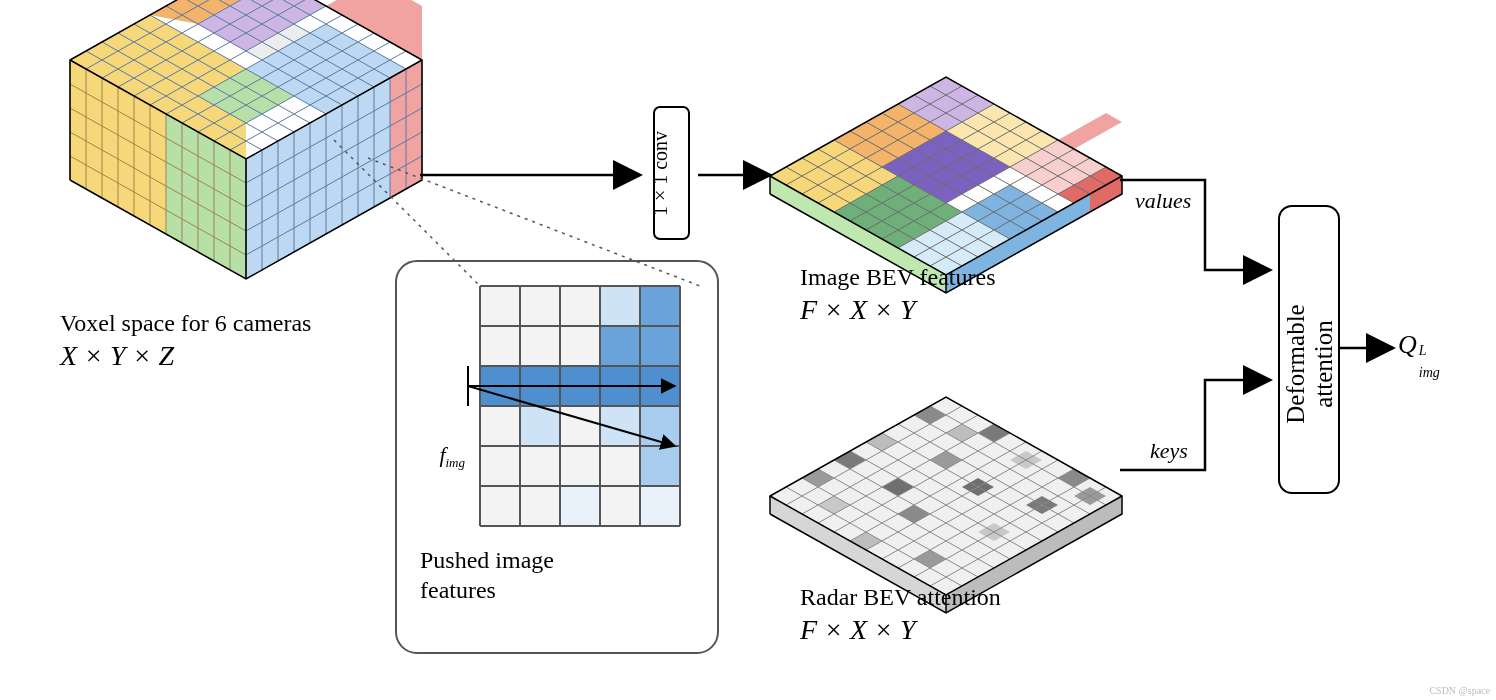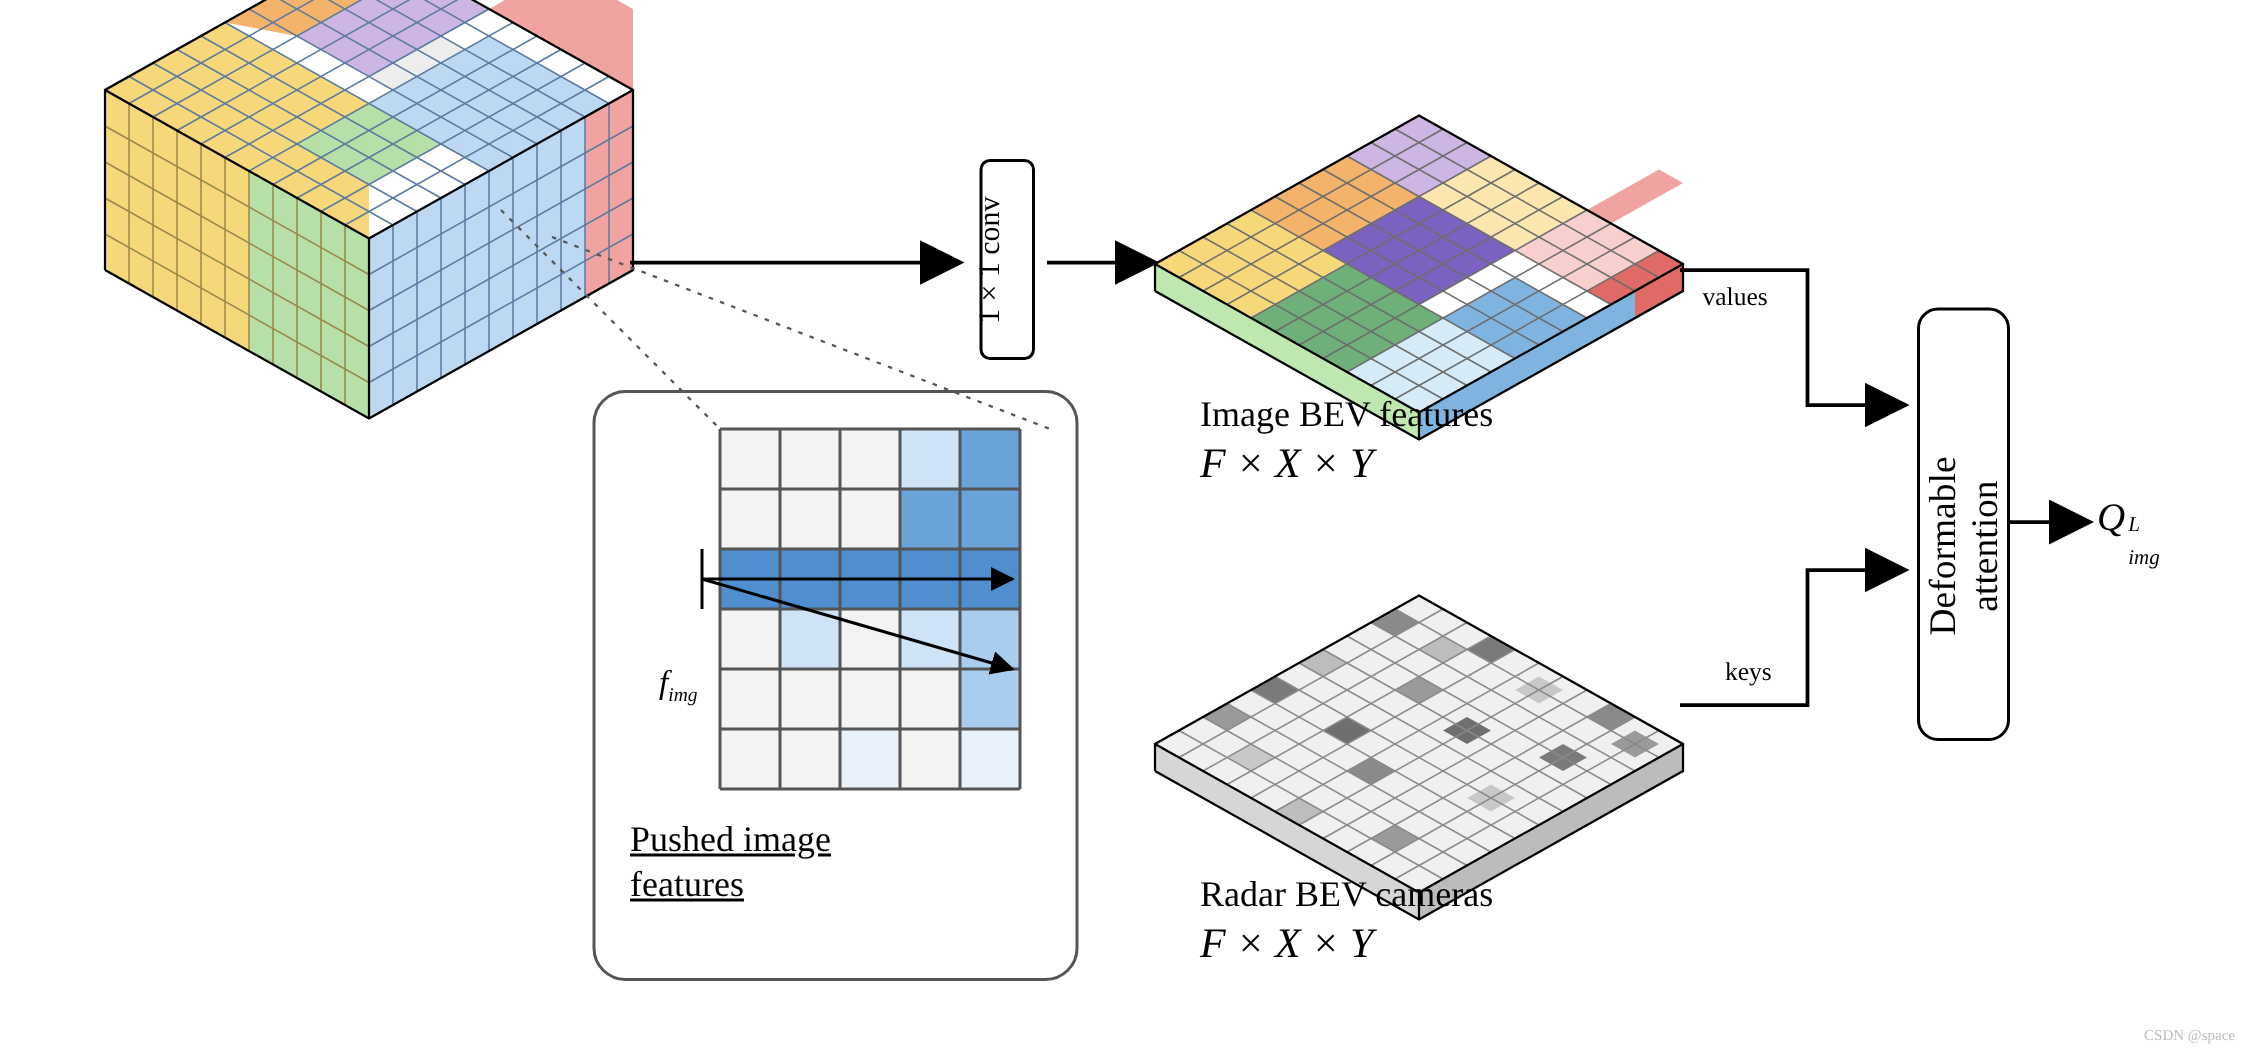--- a/index.html
+++ b/index.html
@@ -54,21 +54,22 @@
   }
   .attnlabel {
     position: absolute;
     font-size: 25px;
     text-align: center;
     white-space: nowrap;
     transform-origin: center;
   }
   .vk {
     position: absolute;
-    font-size: 17px;
+    font-size: 22px;
+    font-style: italic;
   }
   .pushedbox {
     position: absolute;
     border: 2px solid #555;
     border-radius: 22px;
     background: #fff;
   }
   svg.iso {
     position: absolute;
     overflow: visible;
@@ -188,20 +189,24 @@
         <line x1="336" y1="-111" x2="336" y2="9"></line>
         <line x1="352" y1="-120" x2="352" y2="0"></line>
       </g>
 
       <polyline points="0,0 0,-120 176,-219 352,-120 352,0 176,99 0,0" fill="none" stroke="#000" stroke-width="1.5"></polyline>
       <polyline points="0,-120 176,-21 352,-120" fill="none" stroke="#000" stroke-width="1.5"></polyline>
       <line x1="176" y1="-21" x2="176" y2="99" stroke="#000" stroke-width="1.5"></line>
     </g>
   </svg>
 
+  <div class="label" style="left:60px; top:308px; width:340px;">
+    <div>Voxel space for 6 cameras</div>
+    <div class="math">X × Y × Z</div>
+  </div>
 
   <div class="pushedbox" style="left:395px; top:260px; width:320px; height:390px;"></div>
 
   <svg class="iso" style="left:460px; top:280px;" width="240" height="260" viewBox="0 0 240 260">
 
     <defs>
       <marker id="arrB" viewBox="0 0 10 10" refX="9" refY="5" markerWidth="8" markerHeight="8" orient="auto">
         <path d="M0,0 L10,5 L0,10 z" fill="#000"></path>
       </marker>
     </defs>
@@ -240,21 +245,21 @@
       <line x1="-12" y1="80" x2="-12" y2="120" stroke="#000" stroke-width="2"></line>
       <line x1="-12" y1="100" x2="195" y2="100" stroke="#000" stroke-width="2" marker-end="url(#arrB)"></line>
       <line x1="-12" y1="100" x2="195" y2="160" stroke="#000" stroke-width="2" marker-end="url(#arrB)"></line>
     </g>
   </svg>
 
   <div class="label" style="left:405px; top:400px; width:60px; font-size:22px; font-style:italic; text-align:right;margin-top:41px;">
     <span>f</span><sub style="font-size:13px;"><span>img</span></sub>
   </div>
 
-  <div class="label" style="left:420px; top:545px; width:280px;text-decoration:underline;">
+  <div class="label" style="left:420px; top:545px; width:280px;">
     <div>Pushed image</div>
     <div>features</div>
   </div>
 
   <svg class="iso" style="left:0; top:0;" width="760" height="400">
     <g stroke="#555" stroke-width="1.5" stroke-dasharray="3,5">
       <line x1="334" y1="140" x2="480" y2="286"></line>
       <line x1="368" y1="158" x2="700" y2="286"></line>
     </g>
   </svg>
@@ -393,21 +398,21 @@
       <polygon points="0,-24 176,75 176,93 0,-6" fill="#d6d6d6"></polygon>
       <polygon points="176,75 352,-24 352,-6 176,93" fill="#bcbcbc"></polygon>
 
       <polyline points="0,-6 0,-24 176,-123 352,-24 352,-6 176,93 0,-6" fill="none" stroke="#000" stroke-width="1.5"></polyline>
       <polyline points="0,-24 176,75 352,-24" fill="none" stroke="#000" stroke-width="1.5"></polyline>
       <line x1="176" y1="75" x2="176" y2="93" stroke="#000" stroke-width="1.5"></line>
     </g>
   </svg>
 
   <div class="label" style="left:800px; top:582px; width:300px;">
-    <div>Radar BEV cameras</div>
+    <div>Radar BEV attention</div>
     <div class="math">F × X × Y</div>
   </div>
 
   <svg class="iso" style="left:1110px; top:150px;" width="220" height="360">
     <defs>
       <marker id="arrHead2" viewBox="0 0 10 10" refX="9" refY="5" markerWidth="12" markerHeight="12" orient="auto">
         <path d="M0,0 L10,5 L0,10 z" fill="#000"></path>
       </marker>
     </defs>
 

